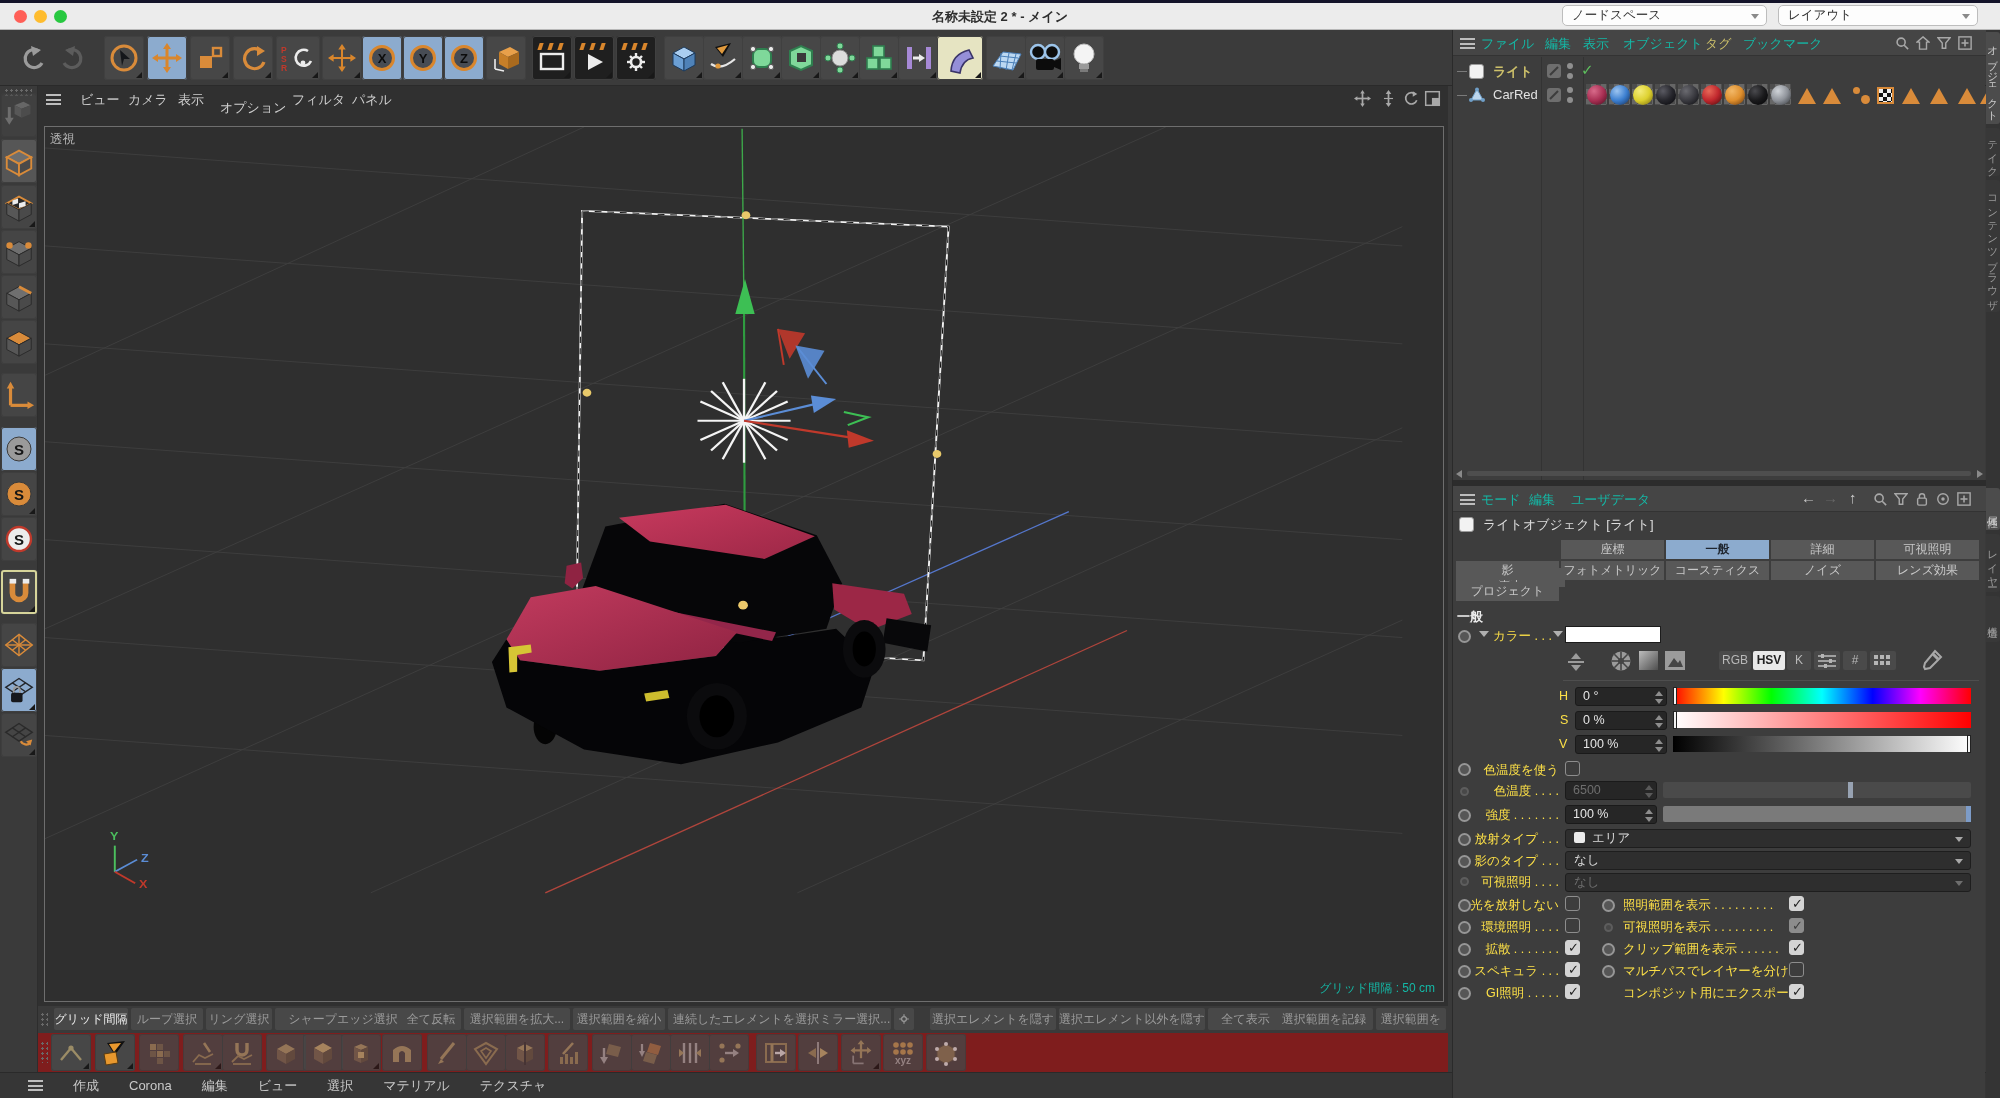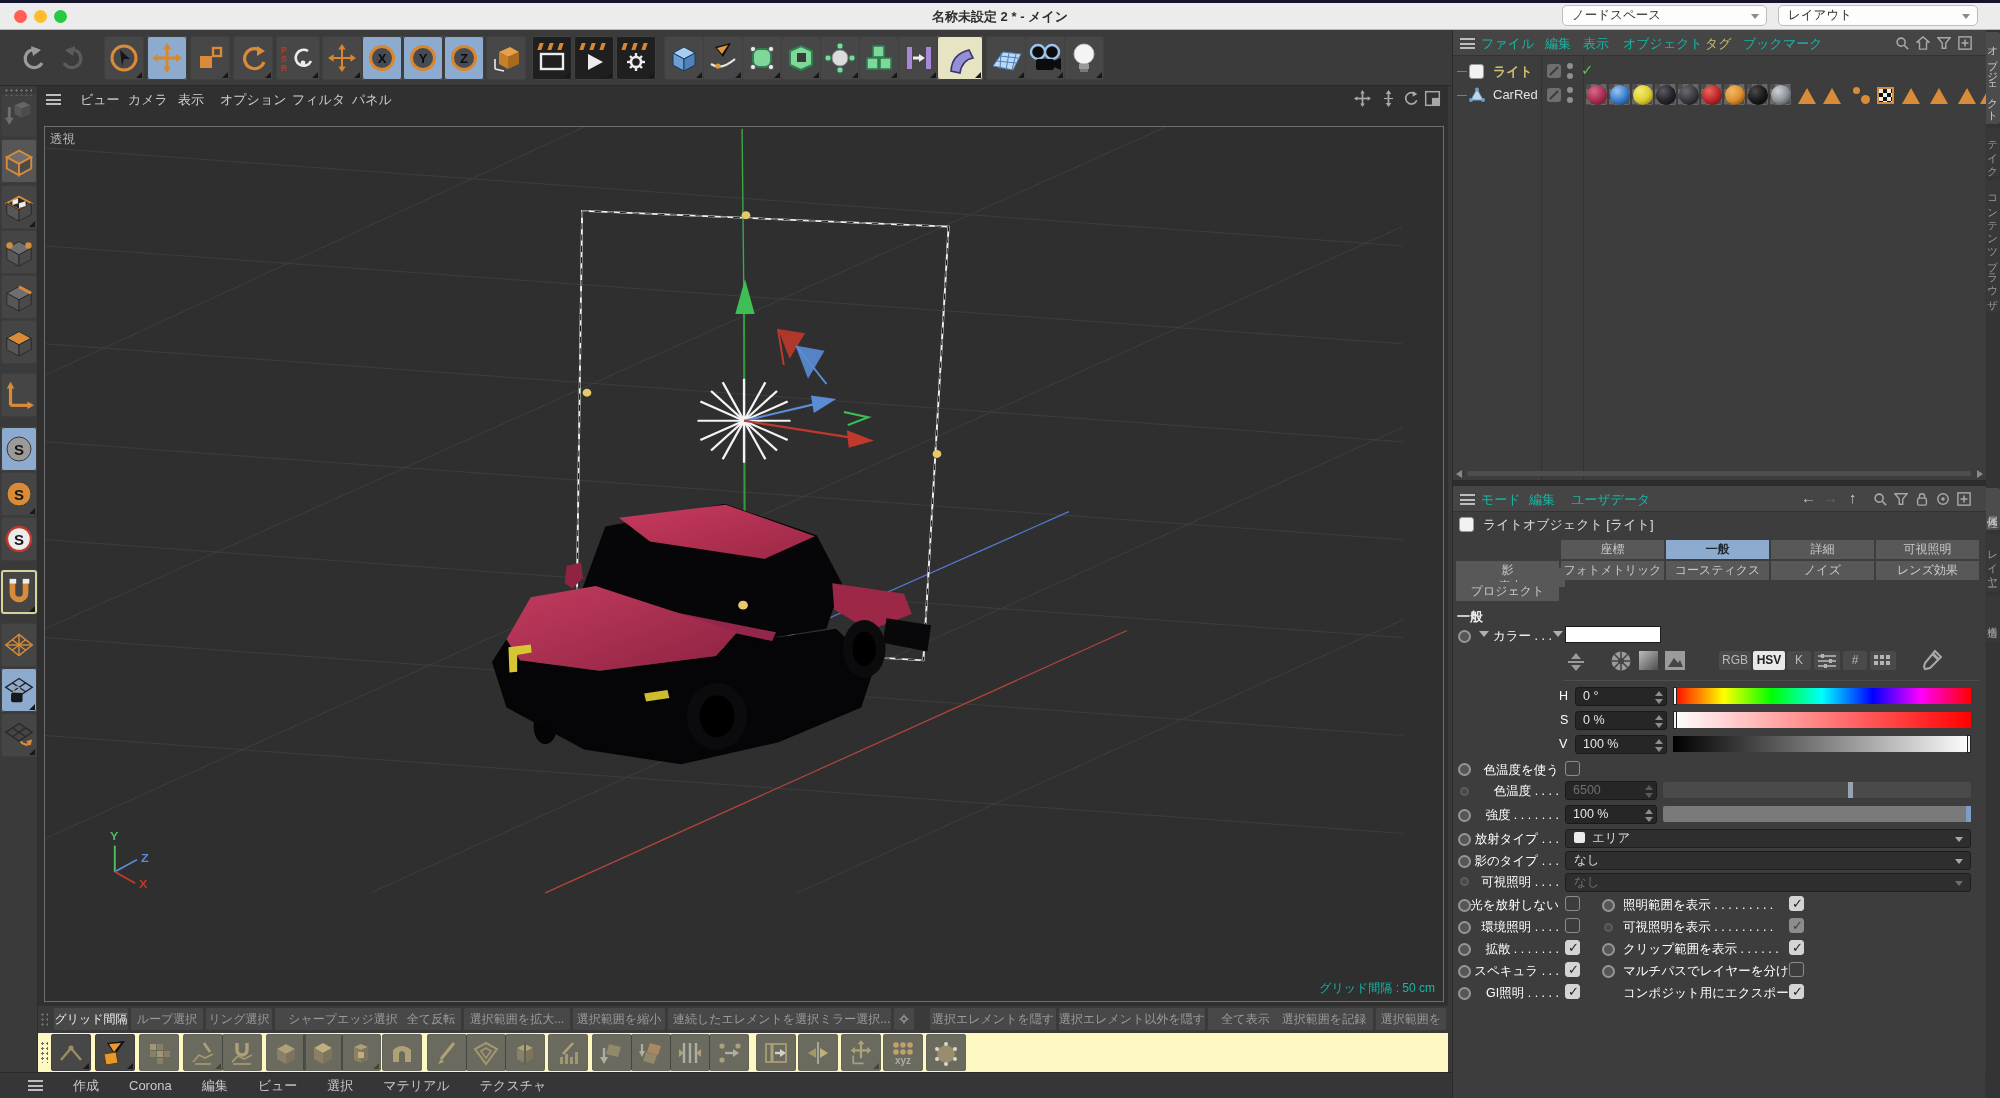--- a/index.html
+++ b/index.html
@@ -37,21 +37,21 @@
 .grip{background-image:radial-gradient(#6a6a6a 1.2px,transparent 1.3px);background-size:5px 5px}
 
 #viewport{left:38px;top:86px;width:1410px;height:922px;background:#303030}
 #vpframe{position:absolute;left:6px;top:40px;width:1400px;height:876px;border:1px solid #6e6e6e;background:#2f2f2f;overflow:hidden}
 .vmenu{color:#cfcfcf;font-size:13px}
 
 #selstrip{left:38px;top:1006px;width:1410px;height:27px;background:#3a3a3a;overflow:hidden}
 .selbtn{position:absolute;top:2px;height:22px;background:#484848;border-radius:2px;color:#9b9b9b;
   font-size:12px;text-align:center;line-height:22px;overflow:hidden;white-space:nowrap}
 .selbtn.on{color:#ededed}
-#iconstrip{left:38px;top:1033px;width:1410px;height:39px;background:#fef9c3}
+#iconstrip{left:38px;top:1033px;width:1410px;height:39px;background:#7f1d1d}
 .itile{position:absolute;top:1px;width:40px;height:37px;background:#474747;border-radius:3px;
   box-shadow:inset 0 0 0 1px #3f3f3f;display:flex;align-items:center;justify-content:center}
 #botmenu{left:0;top:1072px;width:2000px;height:26px;background:#363636;border-top:1px solid #2a2a2a;
   display:flex;align-items:center;gap:30px;padding-left:28px}
 #botmenu .mi{color:#c9c9c9;font-size:13px}
 
 #rightpanel{left:1452px;top:30px;width:533px;height:1068px;background:#3d3d3d;border-left:1px solid #2a2a2a}
 .pmenubar{position:absolute;left:0;width:533px;height:26px;background:#454545;border-bottom:1px solid #333}
 .hamb{width:15px;height:11px;border-top:2px solid #bdbdbd;border-bottom:2px solid #bdbdbd;position:absolute}
 .hamb::after{content:"";position:absolute;left:0;top:2.5px;width:15px;height:2px;background:#bdbdbd}
@@ -69,21 +69,21 @@
   border-left:4px solid transparent;border-right:4px solid transparent;border-top:5px solid #a8a8a8}
 .dd.dimd{color:#6e6e6e}
 .dd.dimd .ddchev{border-top-color:#6e6e6e}
 .radio{position:absolute;width:13px;height:13px;border-radius:50%;border:2px solid #969696;background:#565656}
 .radio.dimr{border-color:#5d5d5d;background:#484848;width:9px;height:9px}
 .cb{position:absolute;width:15px;height:15px;border-radius:3px;background:#3d3d3d;border:1px solid #8d8d8d}
 .cb.on{background:#d4d4d4;border-color:#d4d4d4}
 .cb.on::after{content:"✓";position:absolute;left:2px;top:-1px;color:#1e1e1e;font-size:13px;font-weight:bold}
 .cb.dimc.on{background:#8c8c8c;border-color:#8c8c8c}
 .cb.dimc.on::after{color:#3e3e3e}
-.lbl{position:absolute;color:#ffffff;font-size:12.5px;white-space:nowrap}
+.lbl{position:absolute;color:#fde047;font-size:12.5px;white-space:nowrap}
 .lbl.r{text-align:right}
 .sld{position:absolute;height:16px;background:#4d4d4d;border-radius:2px}
 .matwrap{position:absolute;width:21px;height:21px;top:0;
   background-image:linear-gradient(45deg,#666 25%,transparent 25%,transparent 75%,#666 75%),
   linear-gradient(45deg,#666 25%,#4d4d4d 25%,#4d4d4d 75%,#666 75%);background-size:10px 10px;background-position:0 0,5px 5px;
   display:flex;align-items:center;justify-content:center}
 .mat{width:20px;height:20px;border-radius:50%}
 .tri{position:absolute;width:0;height:0;border-left:9px solid transparent;border-right:9px solid transparent;border-bottom:16px solid #d98b3a}
 .vtabs{position:absolute;left:1986px;width:14px;background:#343434}
 .vtab{position:absolute;left:1986px;width:14px;writing-mode:vertical-rl;font-size:10.5px;color:#9a9a9a;
@@ -467,21 +467,21 @@
         <polygon points="32,22 30,29 25,24" fill="#d98b3a"></polygon>
       </svg>
   </div>
 </div>
 
 <div class="a" id="viewport">
   <div class="hamb" style="left:8px;top:8px"></div>
   <div class="a vmenu yel" style="left:42px;top:5px">ビュー</div>
   <div class="a vmenu" style="left:90px;top:5px">カメラ</div>
   <div class="a vmenu" style="left:140px;top:5px">表示</div>
-  <div class="a vmenu yel" style="left:182px;top:5px">オプション</div>
+  <div class="a vmenu yel" style="left:182px;top:13px">オプション</div>
   <div class="a vmenu" style="left:254px;top:5px">フィルタ</div>
   <div class="a vmenu" style="left:314px;top:5px">パネル</div>
 
   <svg class="a" style="left:1316px;top:4px" width="17" height="17" viewBox="0 0 30 30">
       <g stroke="#a8a8a8" stroke-width="3">
         <line x1="15" y1="5" x2="15" y2="25"></line>
         <line x1="5" y1="15" x2="25" y2="15"></line>
       </g>
       <g fill="#a8a8a8">
         <polygon points="15,0 11,6 19,6"></polygon>

